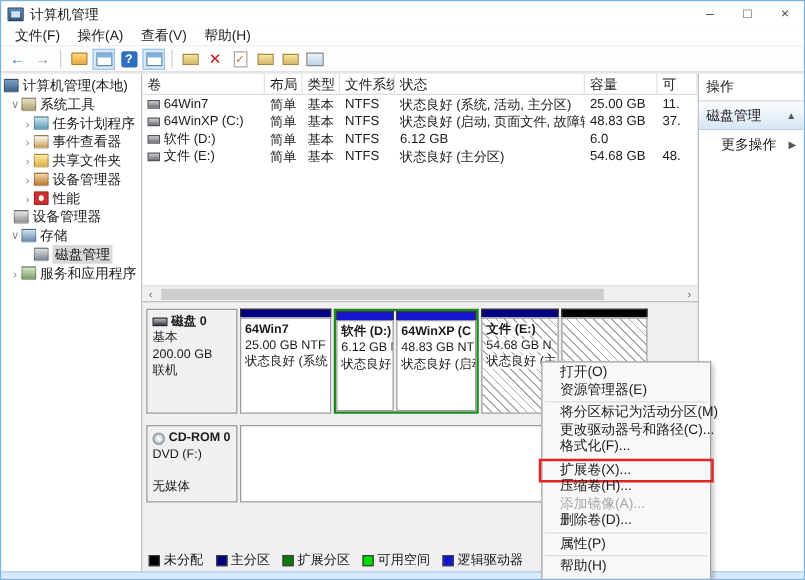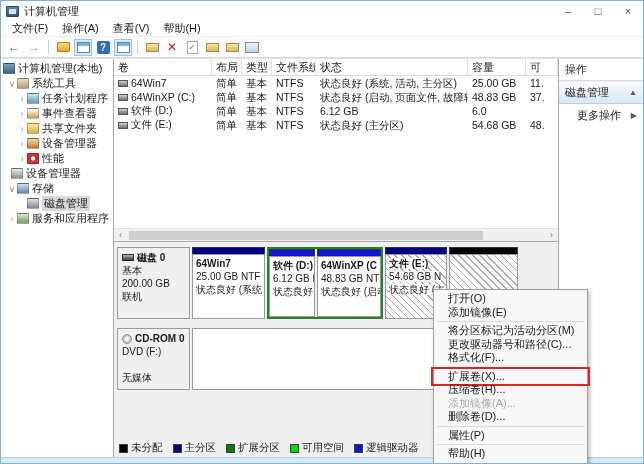--- a/index.html
+++ b/index.html
@@ -67,35 +67,35 @@
   .dname{font-weight:bold;display:flex;align-items:center;gap:3px;}
   .dicon{width:12px;height:7px;background:linear-gradient(#b8b8c0,#3a3a44);border:1px solid #2a2a32;flex:none;}
   .cdicon{width:10px;height:10px;border-radius:50%;background:radial-gradient(circle,#fff 20%,#b8c4cc 60%);border:1px solid #8a949c;flex:none;}
   .pblock{display:flex;flex-direction:column;flex:none;}
   .pbar{height:7px;border:1px solid #333;border-bottom:none;}
   .pbody{flex:1;background:#fff;border:1px solid #9a9a9a;padding:2px 3px;font-size:10px;line-height:13px;overflow:hidden;white-space:nowrap;}
   .pbody .b{font-weight:bold;}
   .hatch .pbody{background-image:repeating-linear-gradient(45deg,#ababab 0,#ababab 1px,#fff 1px,#fff 5px);}
   .hatch .pbody span{background:rgba(255,255,255,.8);}
   .ext-wrap{display:flex;border:2px solid #1d8a1d;gap:2px;padding:0;flex:none;margin-right:2px;}
-  .disk0-strip{display:flex;height:72px;}
+  .disk0-strip{display:flex;height:84px;}
   .cd-strip{height:62px;}
   .cd-media{width:250px;background:#fff;border:1px solid #9a9a9a;}
   
   .legend{position:absolute;left:5px;bottom:3px;display:flex;gap:10px;align-items:center;font-size:10.5px;}
   .lg-item{display:flex;align-items:center;gap:3px;}
   .lg-sq{width:9px;height:9px;border:1px solid #3c3c3c;flex:none;}
   
   .act-pane{flex:1;background:#fff;border-left:1px solid #a9a9a9;display:flex;flex-direction:column;}
   .act-title{font-weight:normal;padding:3px 6px;border-bottom:1px solid #dcdcdc;}
   .act-section{display:flex;align-items:center;justify-content:space-between;padding:3px 6px;background:linear-gradient(#fafcfe,#d7e7f6);border-top:1px solid #e8f0f8;border-bottom:1px solid #b9cfe4;}
   .act-more{display:flex;align-items:center;justify-content:space-between;padding:4px 6px 4px 18px;}
   .small-glyph{font-size:8px;color:#555;}
   
-  .ctx-menu{position:absolute;left:432px;top:288px;width:155px;background:#f8f8f8;border:1px solid #a0a0a0;box-shadow:2px 2px 4px rgba(0,0,0,.25);padding:2px 0;z-index:50;}
+  .ctx-menu{position:absolute;left:432px;top:288px;width:136px;background:#f8f8f8;border:1px solid #a0a0a0;box-shadow:2px 2px 4px rgba(0,0,0,.25);padding:2px 0;z-index:50;}
   .ctx-item{height:13.5px;line-height:13.5px;padding-left:14px;font-size:11px;white-space:nowrap;position:relative;}
   .ctx-item.disabled{color:#a8a8a8;}
   .ctx-sep{height:1px;background:#dcdcdc;margin:2px 2px;}
   .ctx-item.annotated{outline:2px solid #e02424;outline-offset:1px;}
   
   .bottom-strip{position:absolute;left:0;right:0;bottom:0;height:6px;background:#d8eafb;border-top:1px solid #aacdea;}
 </style>
 </head>
 <body>
 
@@ -381,21 +381,21 @@
       </div>
       <div class="act-more">
         <span>更多操作</span>
         <span class="small-glyph">▶</span>
       </div>
     </div>
   </div>
 
   <div class="ctx-menu">
     <div class="ctx-item">打开(O)</div>
-    <div class="ctx-item">添加镜像(E)</div>
+    <div class="ctx-item">资源管理器(E)</div>
     <div class="ctx-sep"></div>
     <div class="ctx-item">将分区标记为活动分区(M)</div>
     <div class="ctx-item">更改驱动器号和路径(C)...</div>
     <div class="ctx-item">格式化(F)...</div>
     <div class="ctx-sep"></div>
     <div class="ctx-item annotated">扩展卷(X)...</div>
     <div class="ctx-item">压缩卷(H)...</div>
     <div class="ctx-item disabled">添加镜像(A)...</div>
     <div class="ctx-item">删除卷(D)...</div>
     <div class="ctx-sep"></div>

